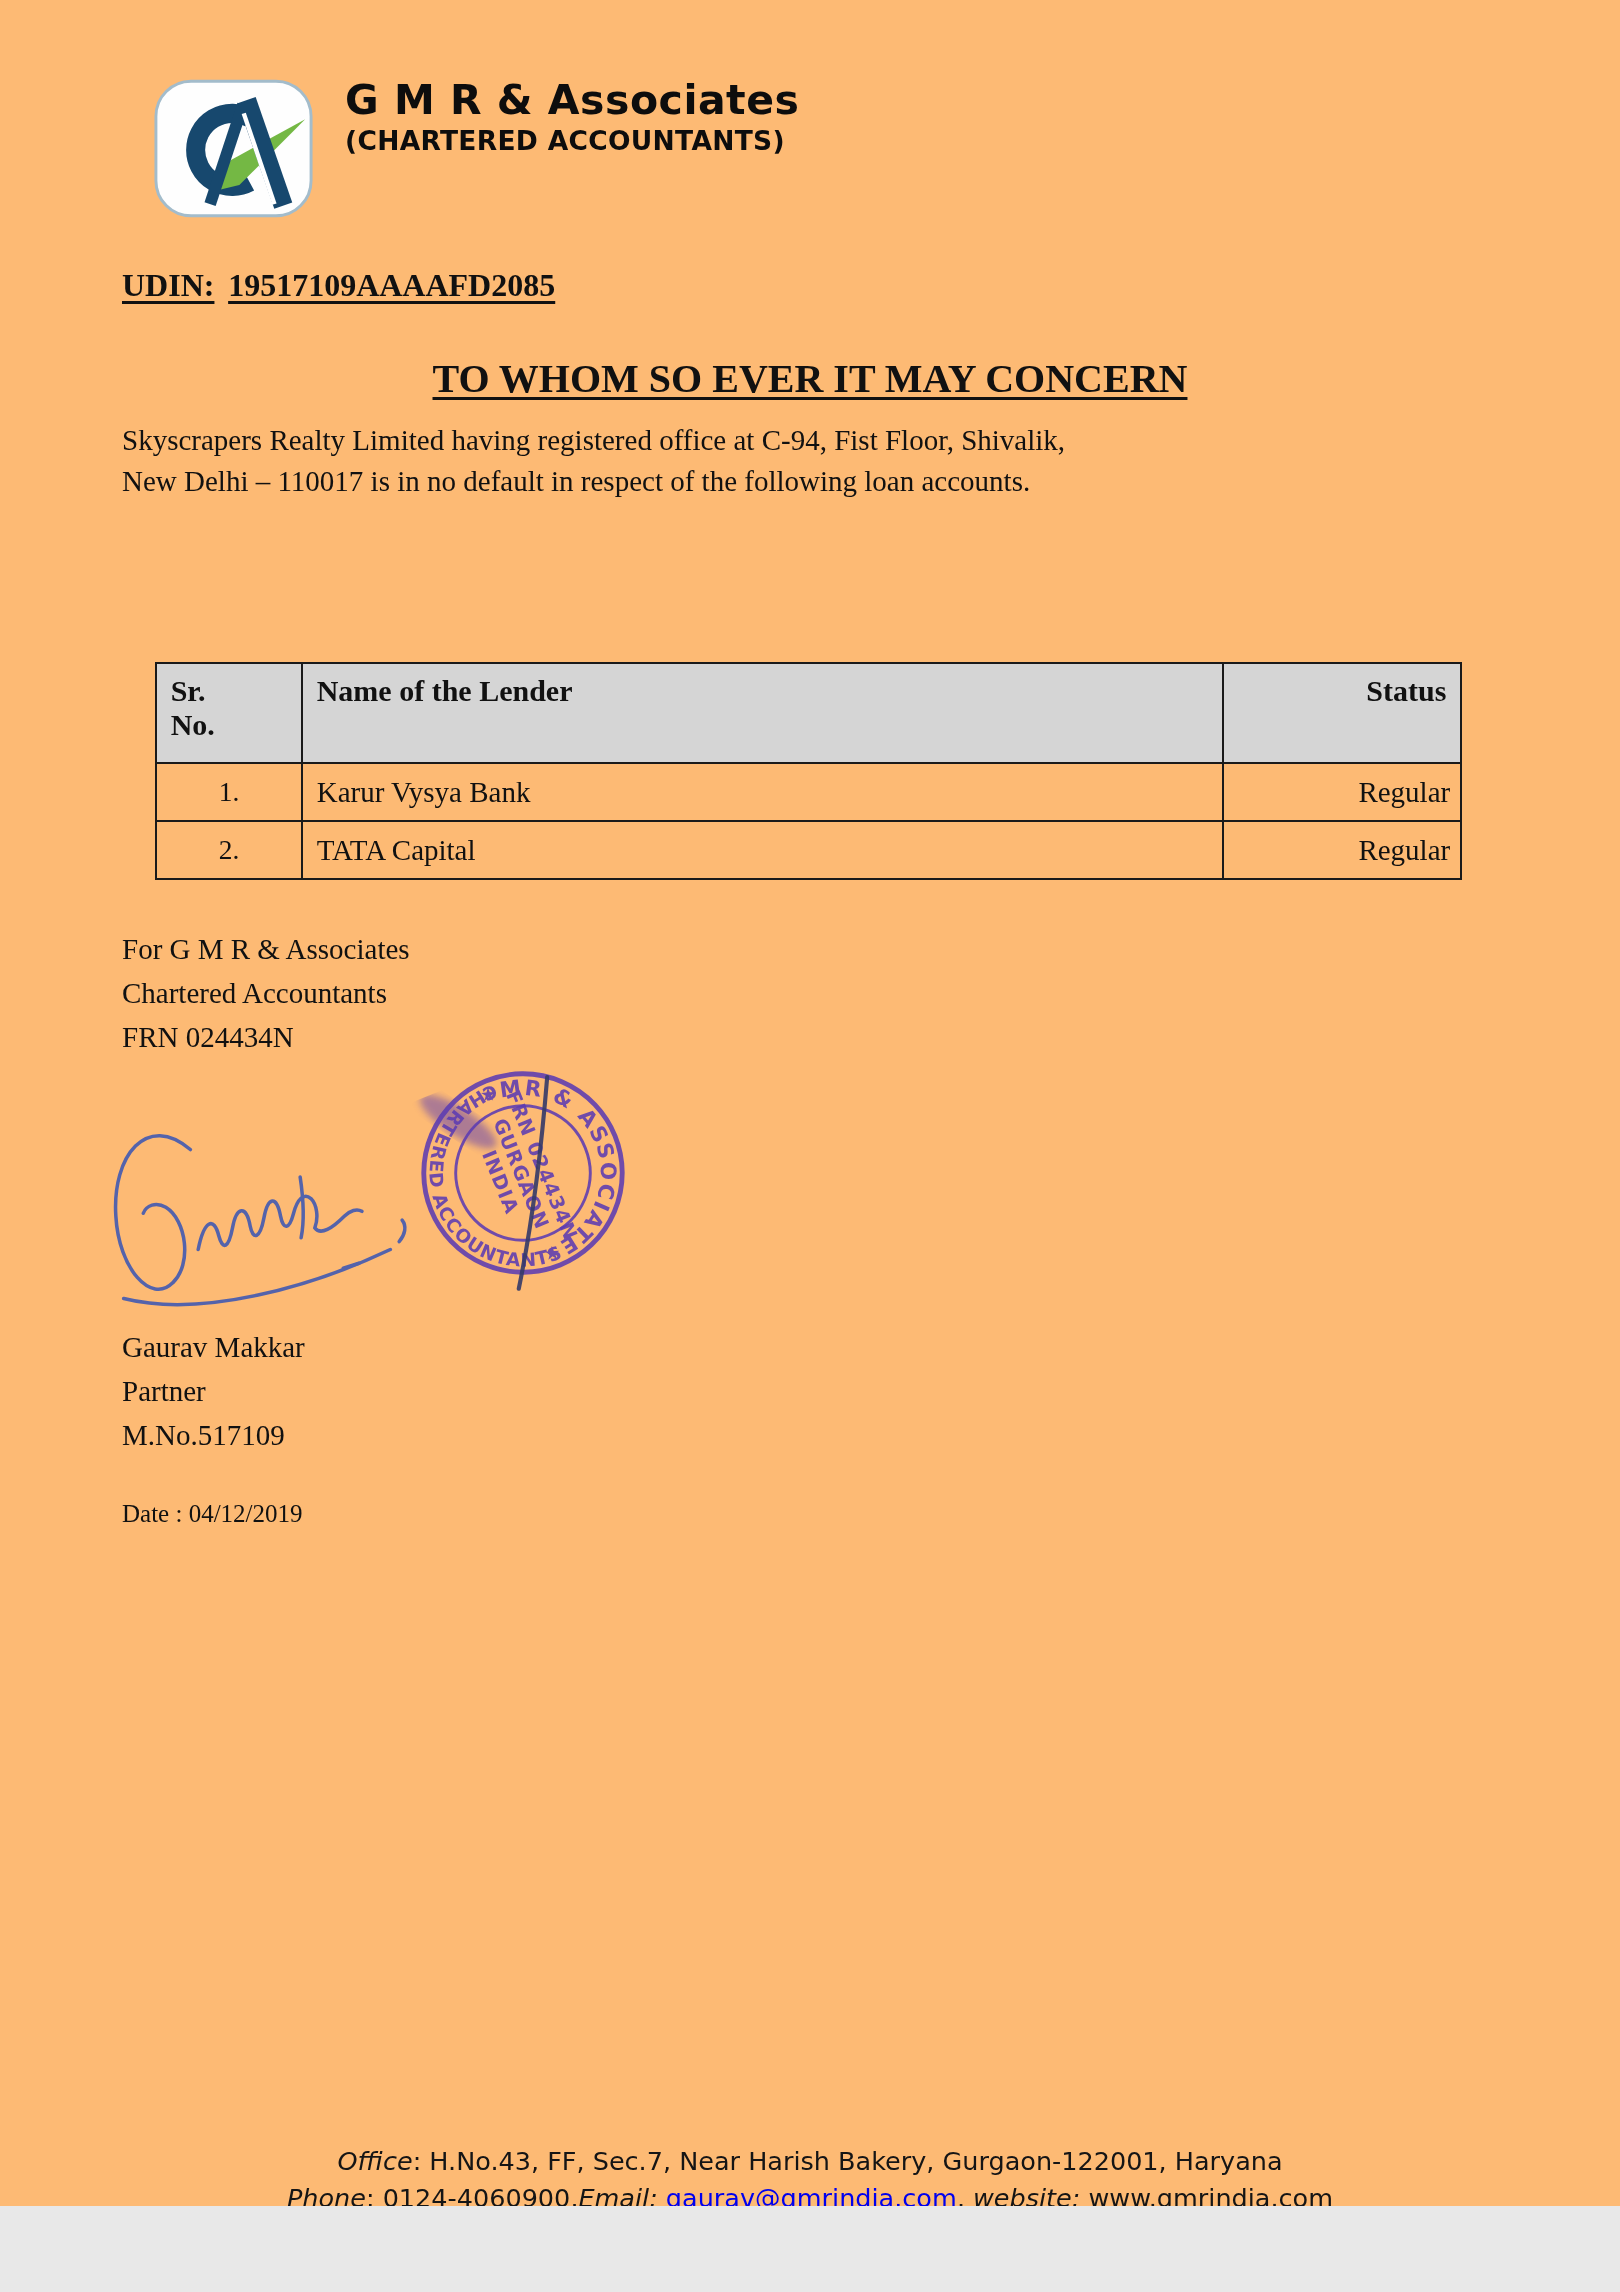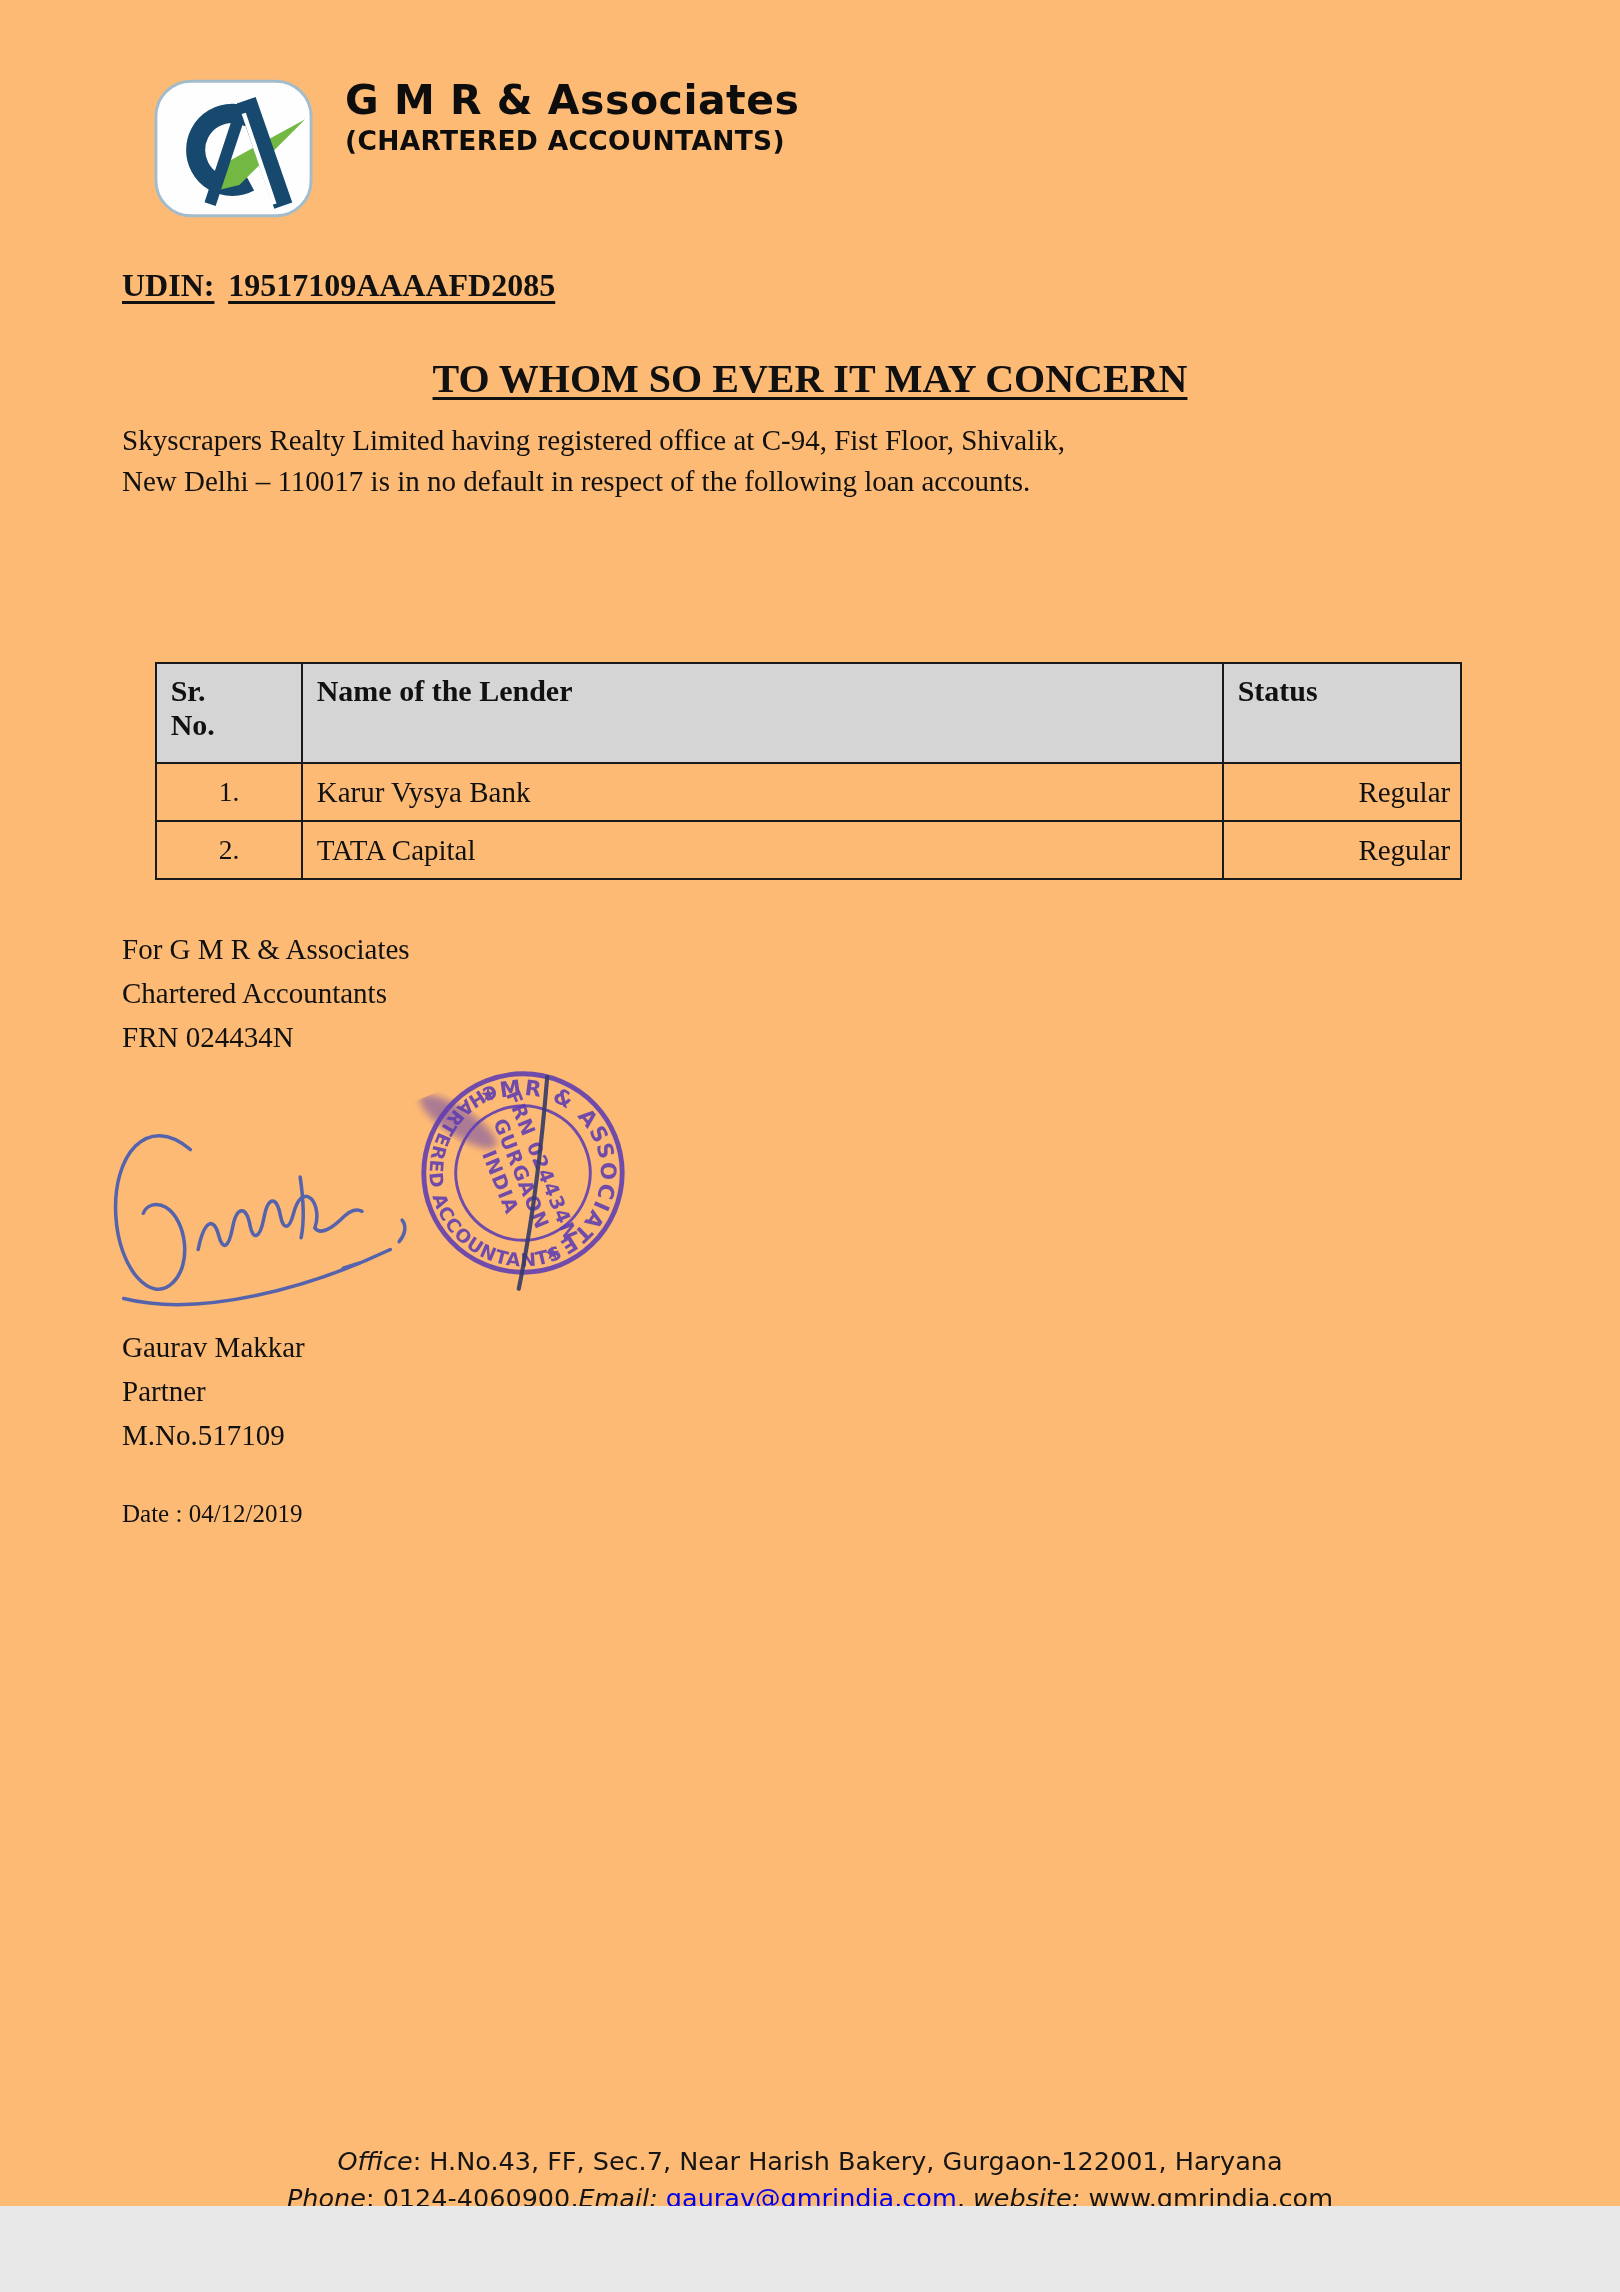--- a/index.html
+++ b/index.html
@@ -23,21 +23,21 @@
 
   
   .para{left:122px;top:420px;font-size:29px;line-height:41px;white-space:nowrap;}
 
   
   .lenders{left:155px;top:662px;border-collapse:collapse;table-layout:fixed;font-size:29px;}
   .lenders th,.lenders td{border:2.5px solid #1a1a1a;}
   .lenders th{background:#d5d5d5;font-size:30px;font-weight:700;vertical-align:top;
               padding:9.8px 13.7px;text-align:left;}
   .lenders th.th-sr{white-space:pre-line;}
-  .lenders th.th-status{text-align:left;}
+  .lenders th.th-status{text-align:right;}
   .lenders tr.hdr{height:100px;}
   .lenders tr.row{height:58px;}
   .col-sr{width:146px;} .col-name{width:921px;} .col-status{width:238px;}
   .lenders td{padding:2px 9.8px;}
   .td-sr{text-align:center;font-size:27.4px;}
   .td-name{text-align:left;padding-left:13.7px !important;}
   .td-status{text-align:right;}
 
   
   .signoff{left:122px;top:927px;font-size:29px;line-height:44px;}

